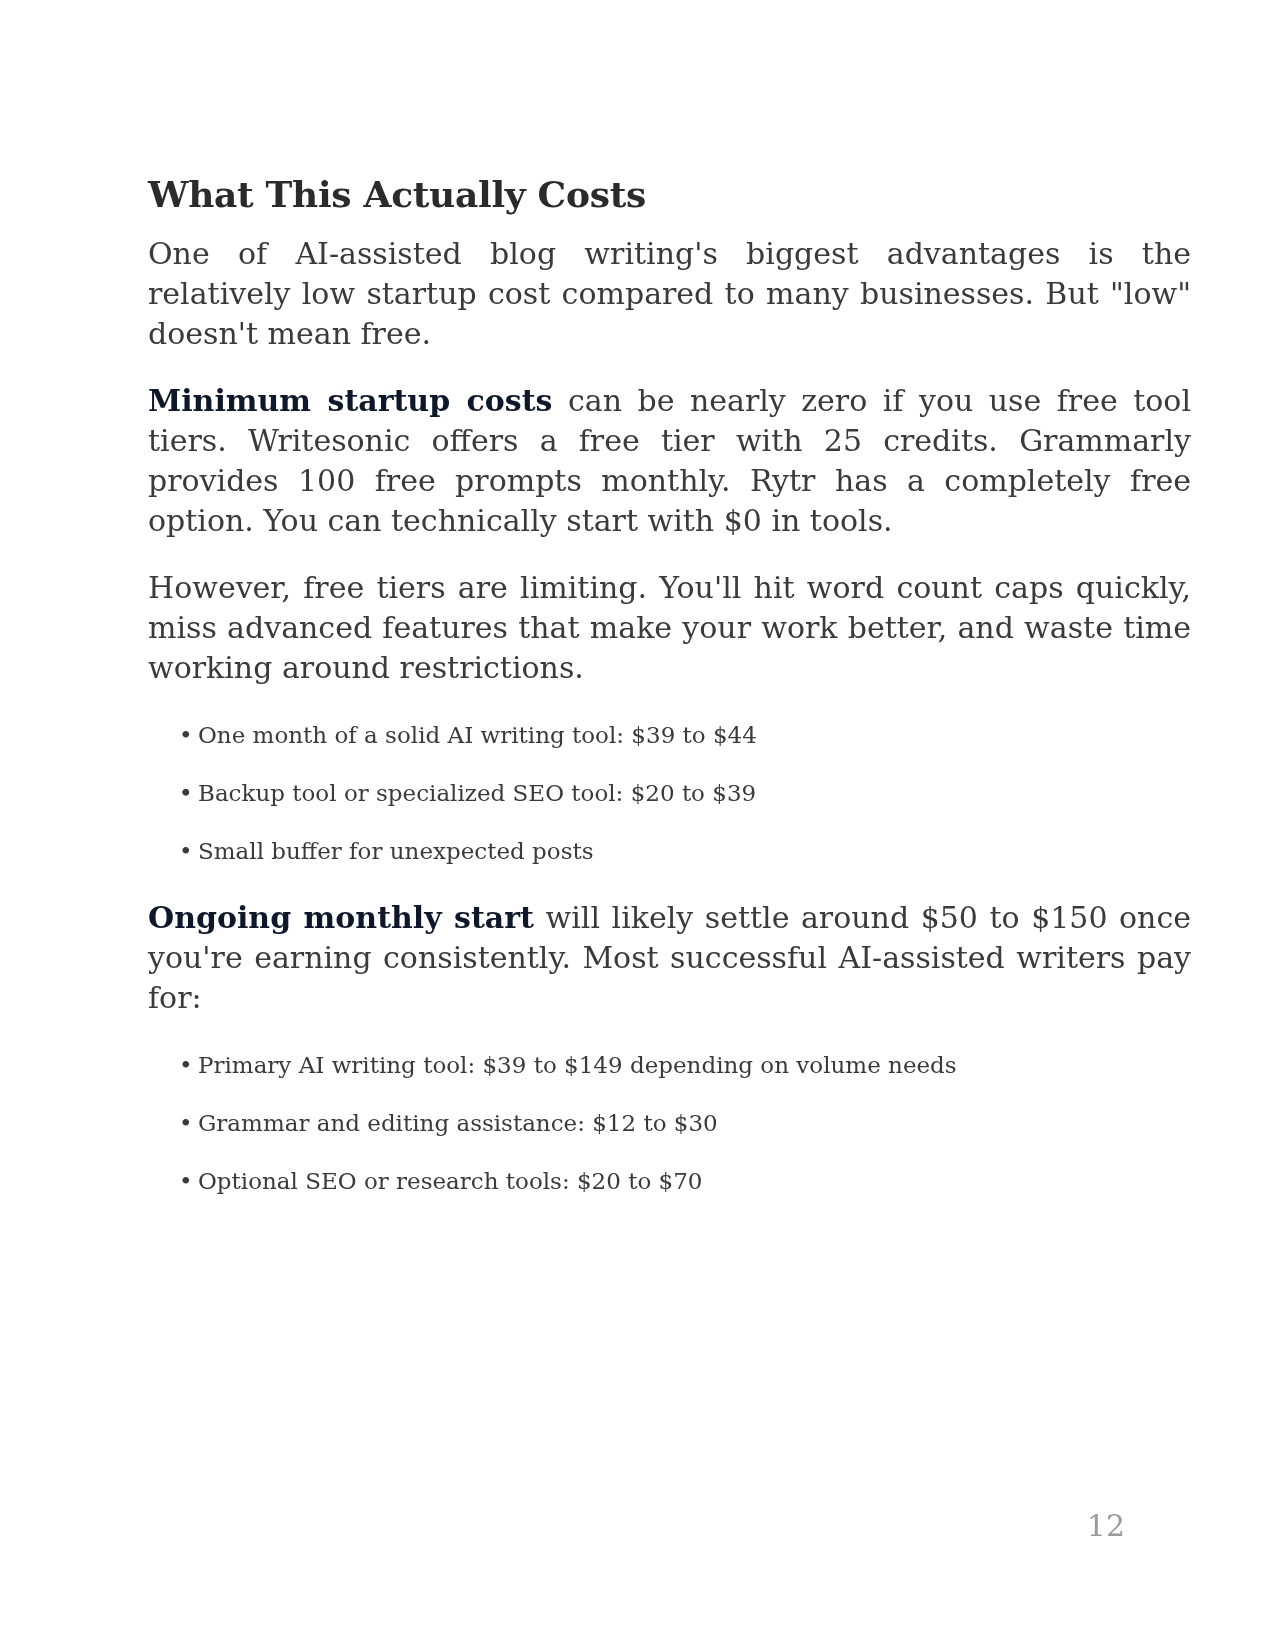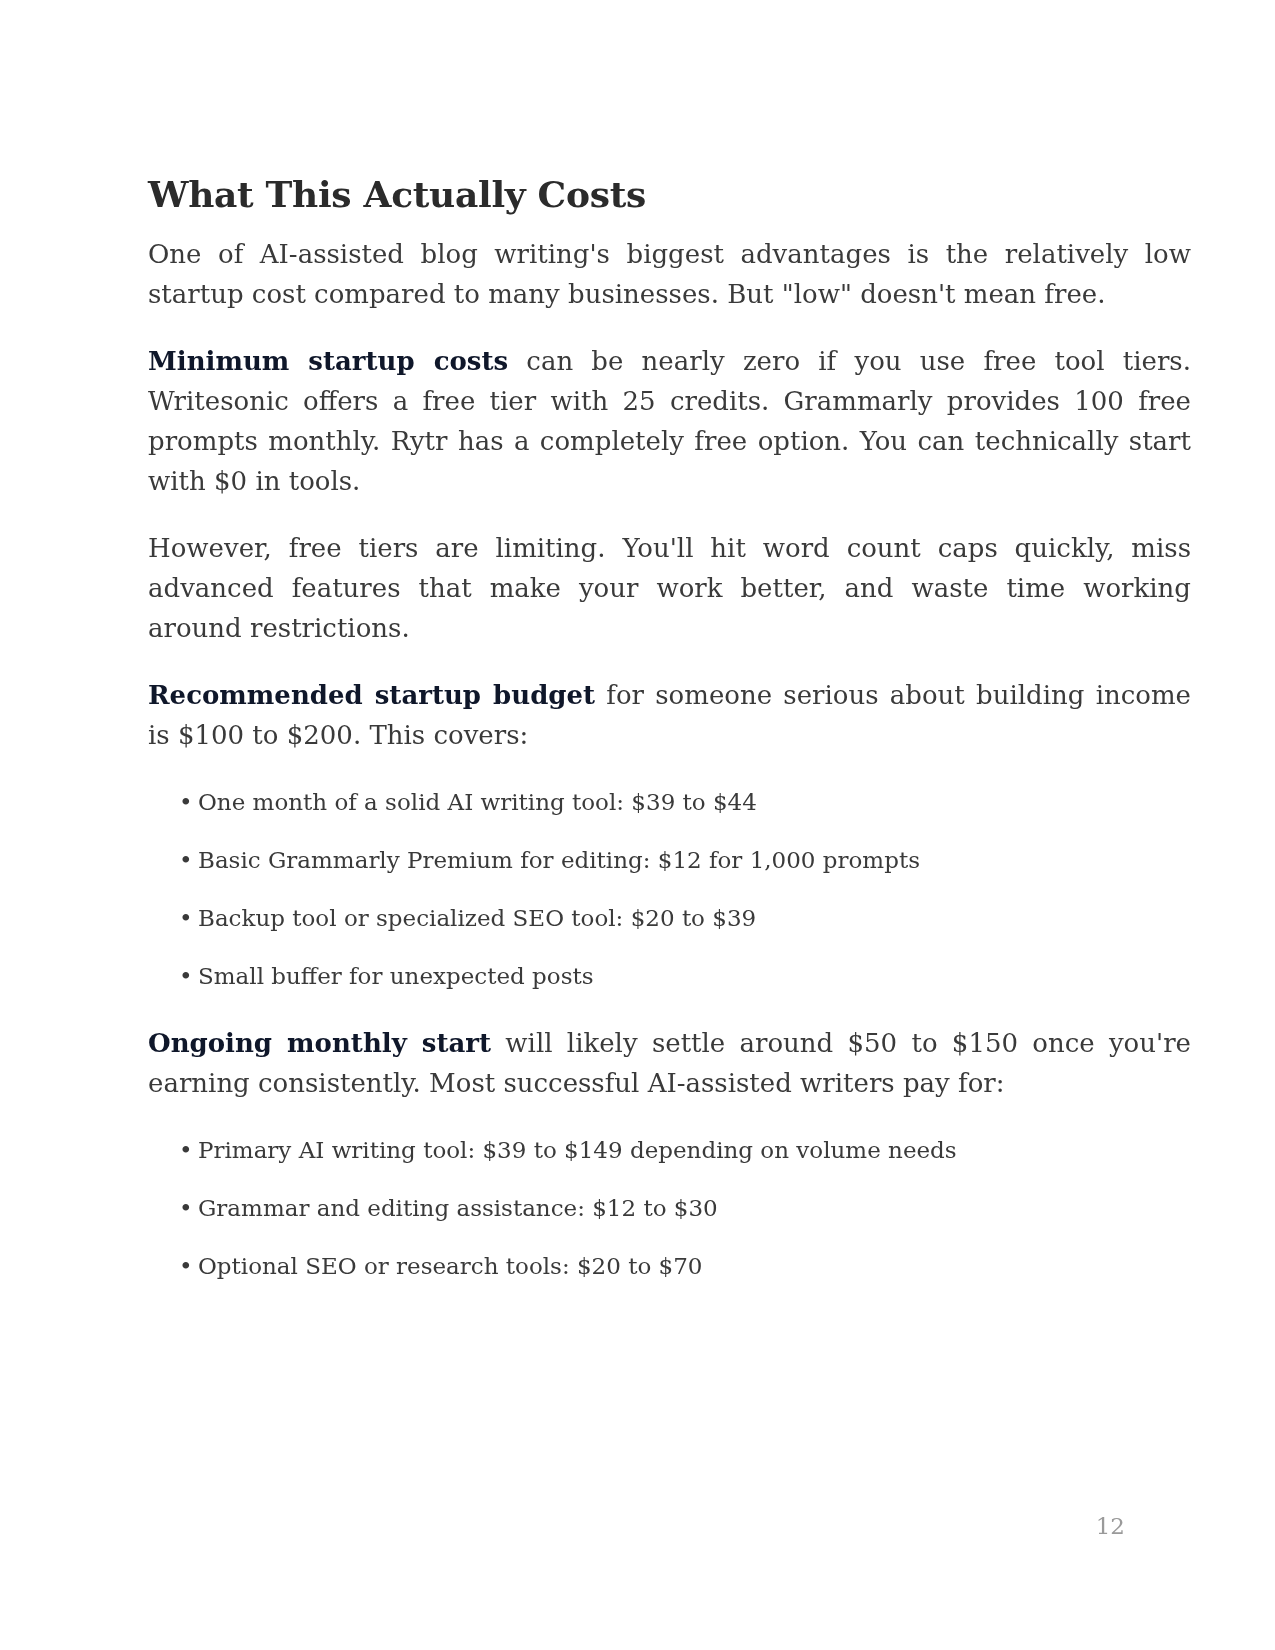--- a/index.html
+++ b/index.html
@@ -19,21 +19,21 @@
   }
   h1.doc-heading {
     font-size: 36px;
     line-height: 44px;
     font-weight: bold;
     color: #2b2b2b;
     letter-spacing: -0.3px;
     margin: 24px 0 18px 0;
   }
   p.para {
-    font-size: 26px;
+    font-size: 30px;
     line-height: 40px;
     text-align: justify;
     margin: 0 0 27px 0;
     color: #3a3a3a;
   }
   p.para .lead {
     font-weight: bold;
     color: #0f172a;
   }
   ul.bullet-list {
@@ -53,44 +53,43 @@
   ul.bullet-list li:last-child { margin-bottom: 0; }
   ul.bullet-list .bullet {
     position: absolute;
     left: 31px;
     top: 0;
   }
   .page-number {
     position: absolute;
     top: 1512px;
     right: 150px;
-    font-size: 23px;
+    font-size: 30px;
     line-height: 28px;
     color: #9a9a9a;
     text-align: right;
   }
 </style>
 </head>
 <body>
 
 <div class="sheet">
 
   <h1 class="doc-heading">What This Actually Costs</h1>
 
   <p class="para"><span>One of AI-assisted blog writing's biggest advantages is the relatively low startup cost compared to many businesses. But "low" doesn't mean free.</span></p>
 
   <p class="para"><strong class="lead">Minimum startup costs</strong><span> can be nearly zero if you use free tool tiers. Writesonic offers a free tier with 25 credits. Grammarly provides 100 free prompts monthly. Rytr has a completely free option. You can technically start with $0 in tools.</span></p>
 
   <p class="para"><span>However, free tiers are limiting. You'll hit word count caps quickly, miss advanced features that make your work better, and waste time working around restrictions.</span></p>
 
-  <p class="para"><strong class="lead">Recommended startup budget</strong><span> for someone serious about building income is $100 to $200. This covers:</span></p>
 
   <ul class="bullet-list">
     <li><span class="bullet">•</span><span>One month of a solid AI writing tool: $39 to $44</span></li>
-    <li><span class="bullet">•</span><span>Basic Grammarly Premium for editing: $12 for 1,000 prompts</span></li>
+    <li><span class="bullet">•</span></li>
     <li><span class="bullet">•</span><span>Backup tool or specialized SEO tool: $20 to $39</span></li>
     <li><span class="bullet">•</span><span>Small buffer for unexpected posts</span></li>
   </ul>
 
   <p class="para"><strong class="lead">Ongoing monthly start</strong><span> will likely settle around $50 to $150 once you're earning consistently. Most successful AI-assisted writers pay for:</span></p>
 
   <ul class="bullet-list">
     <li><span class="bullet">•</span><span>Primary AI writing tool: $39 to $149 depending on volume needs</span></li>
     <li><span class="bullet">•</span><span>Grammar and editing assistance: $12 to $30</span></li>
     <li><span class="bullet">•</span><span>Optional SEO or research tools: $20 to $70</span></li>

